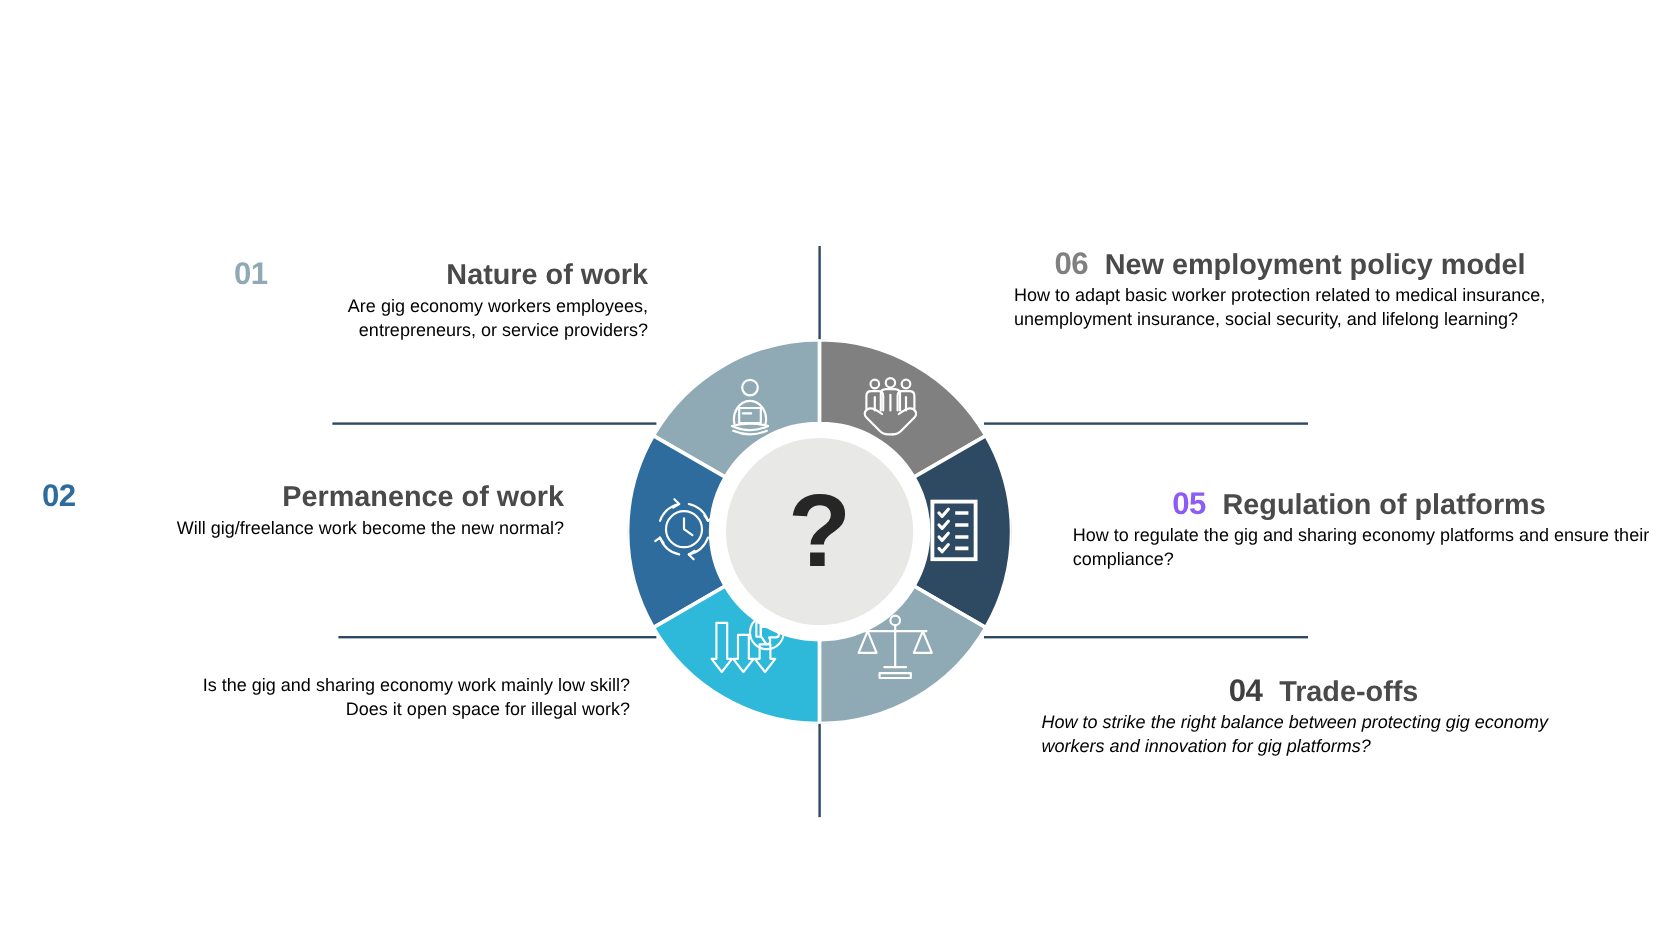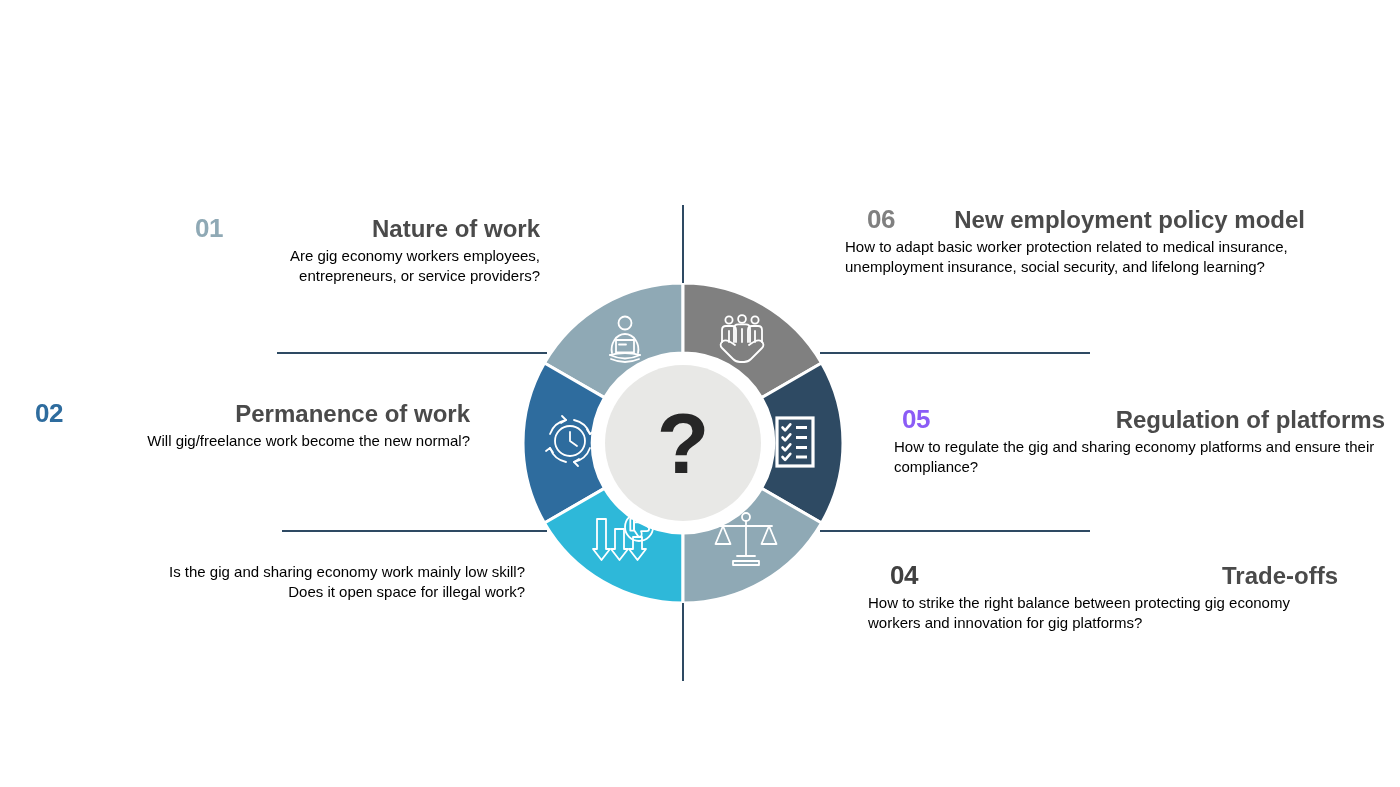--- a/index.html
+++ b/index.html
@@ -73,21 +73,21 @@
     white-space: nowrap;
   }
   .block .desc {
     font-size: 15px;
     line-height: 1.32;
     color: #000000;
     margin: 0;
   }
 
   
-  .block.right .headline { justify-content: space-between; margin-left: 22px; }
+  .block.right .headline { justify-content: center; }
   .block.right .desc { text-align: left; }
 
   
   .block.left .headline { justify-content: space-between; }
   .block.left .desc { text-align: right; }
 </style>
 </head>
 <body>
 
 <div id="canvas">
@@ -239,21 +239,21 @@
 
   <div class="block left" style="left:135px; top:562px; width:390px;">
     <p class="desc">Is the gig and sharing economy work mainly low skill? Does it open space for illegal work?</p>
   </div>
 
   <div class="block right" style="left:868px; top:562px; width:470px;">
     <div class="headline">
       <span class="num" style="color:#404040;">04</span>
       <span class="title">Trade-offs</span>
     </div>
-    <p class="desc" style="">How to strike the right balance between protecting gig economy workers and innovation for gig platforms?</p>
+    <p class="desc" style="font-style:italic;">How to strike the right balance between protecting gig economy workers and innovation for gig platforms?</p>
   </div>
 
   <div class="block right" style="left:880px; top:406px; width:505px;">
     <div class="headline">
       <span class="num" style="color:#8b5cf6;">05</span>
       <span class="title">Regulation of platforms</span>
     </div>
     <p class="desc" style="margin-left:14px;">How to regulate the gig and sharing economy platforms and ensure their compliance?</p>
   </div>
 

